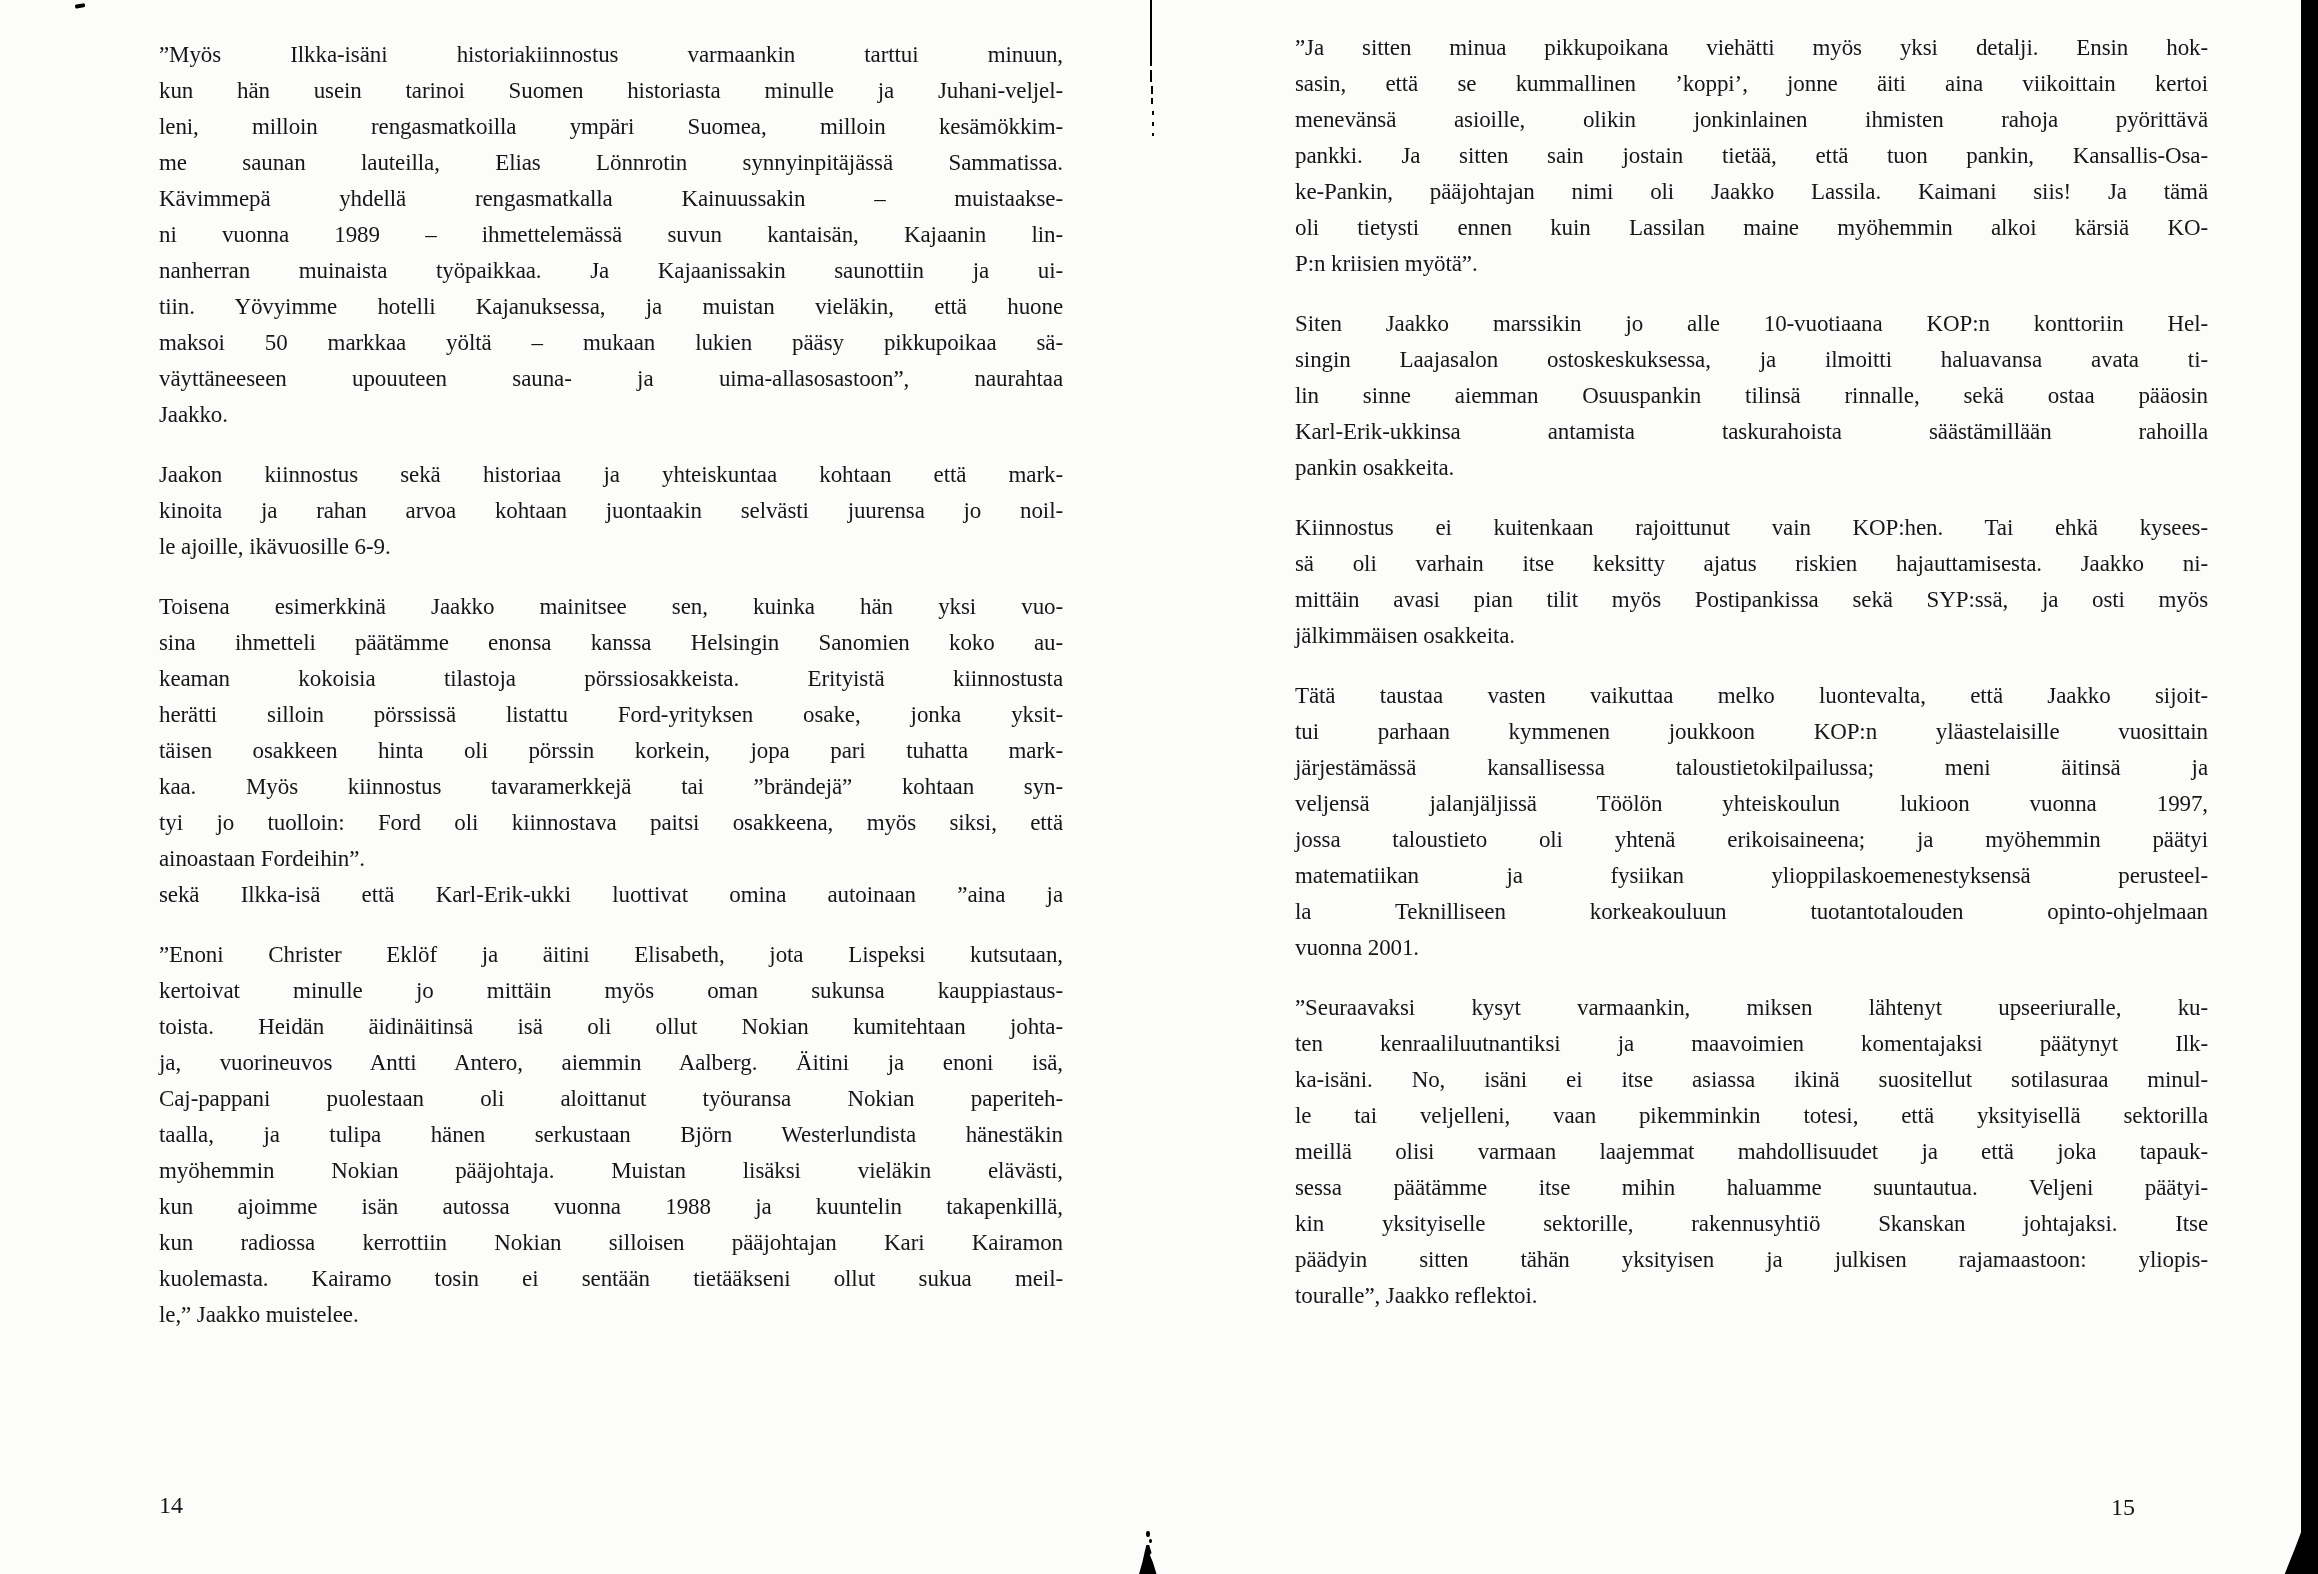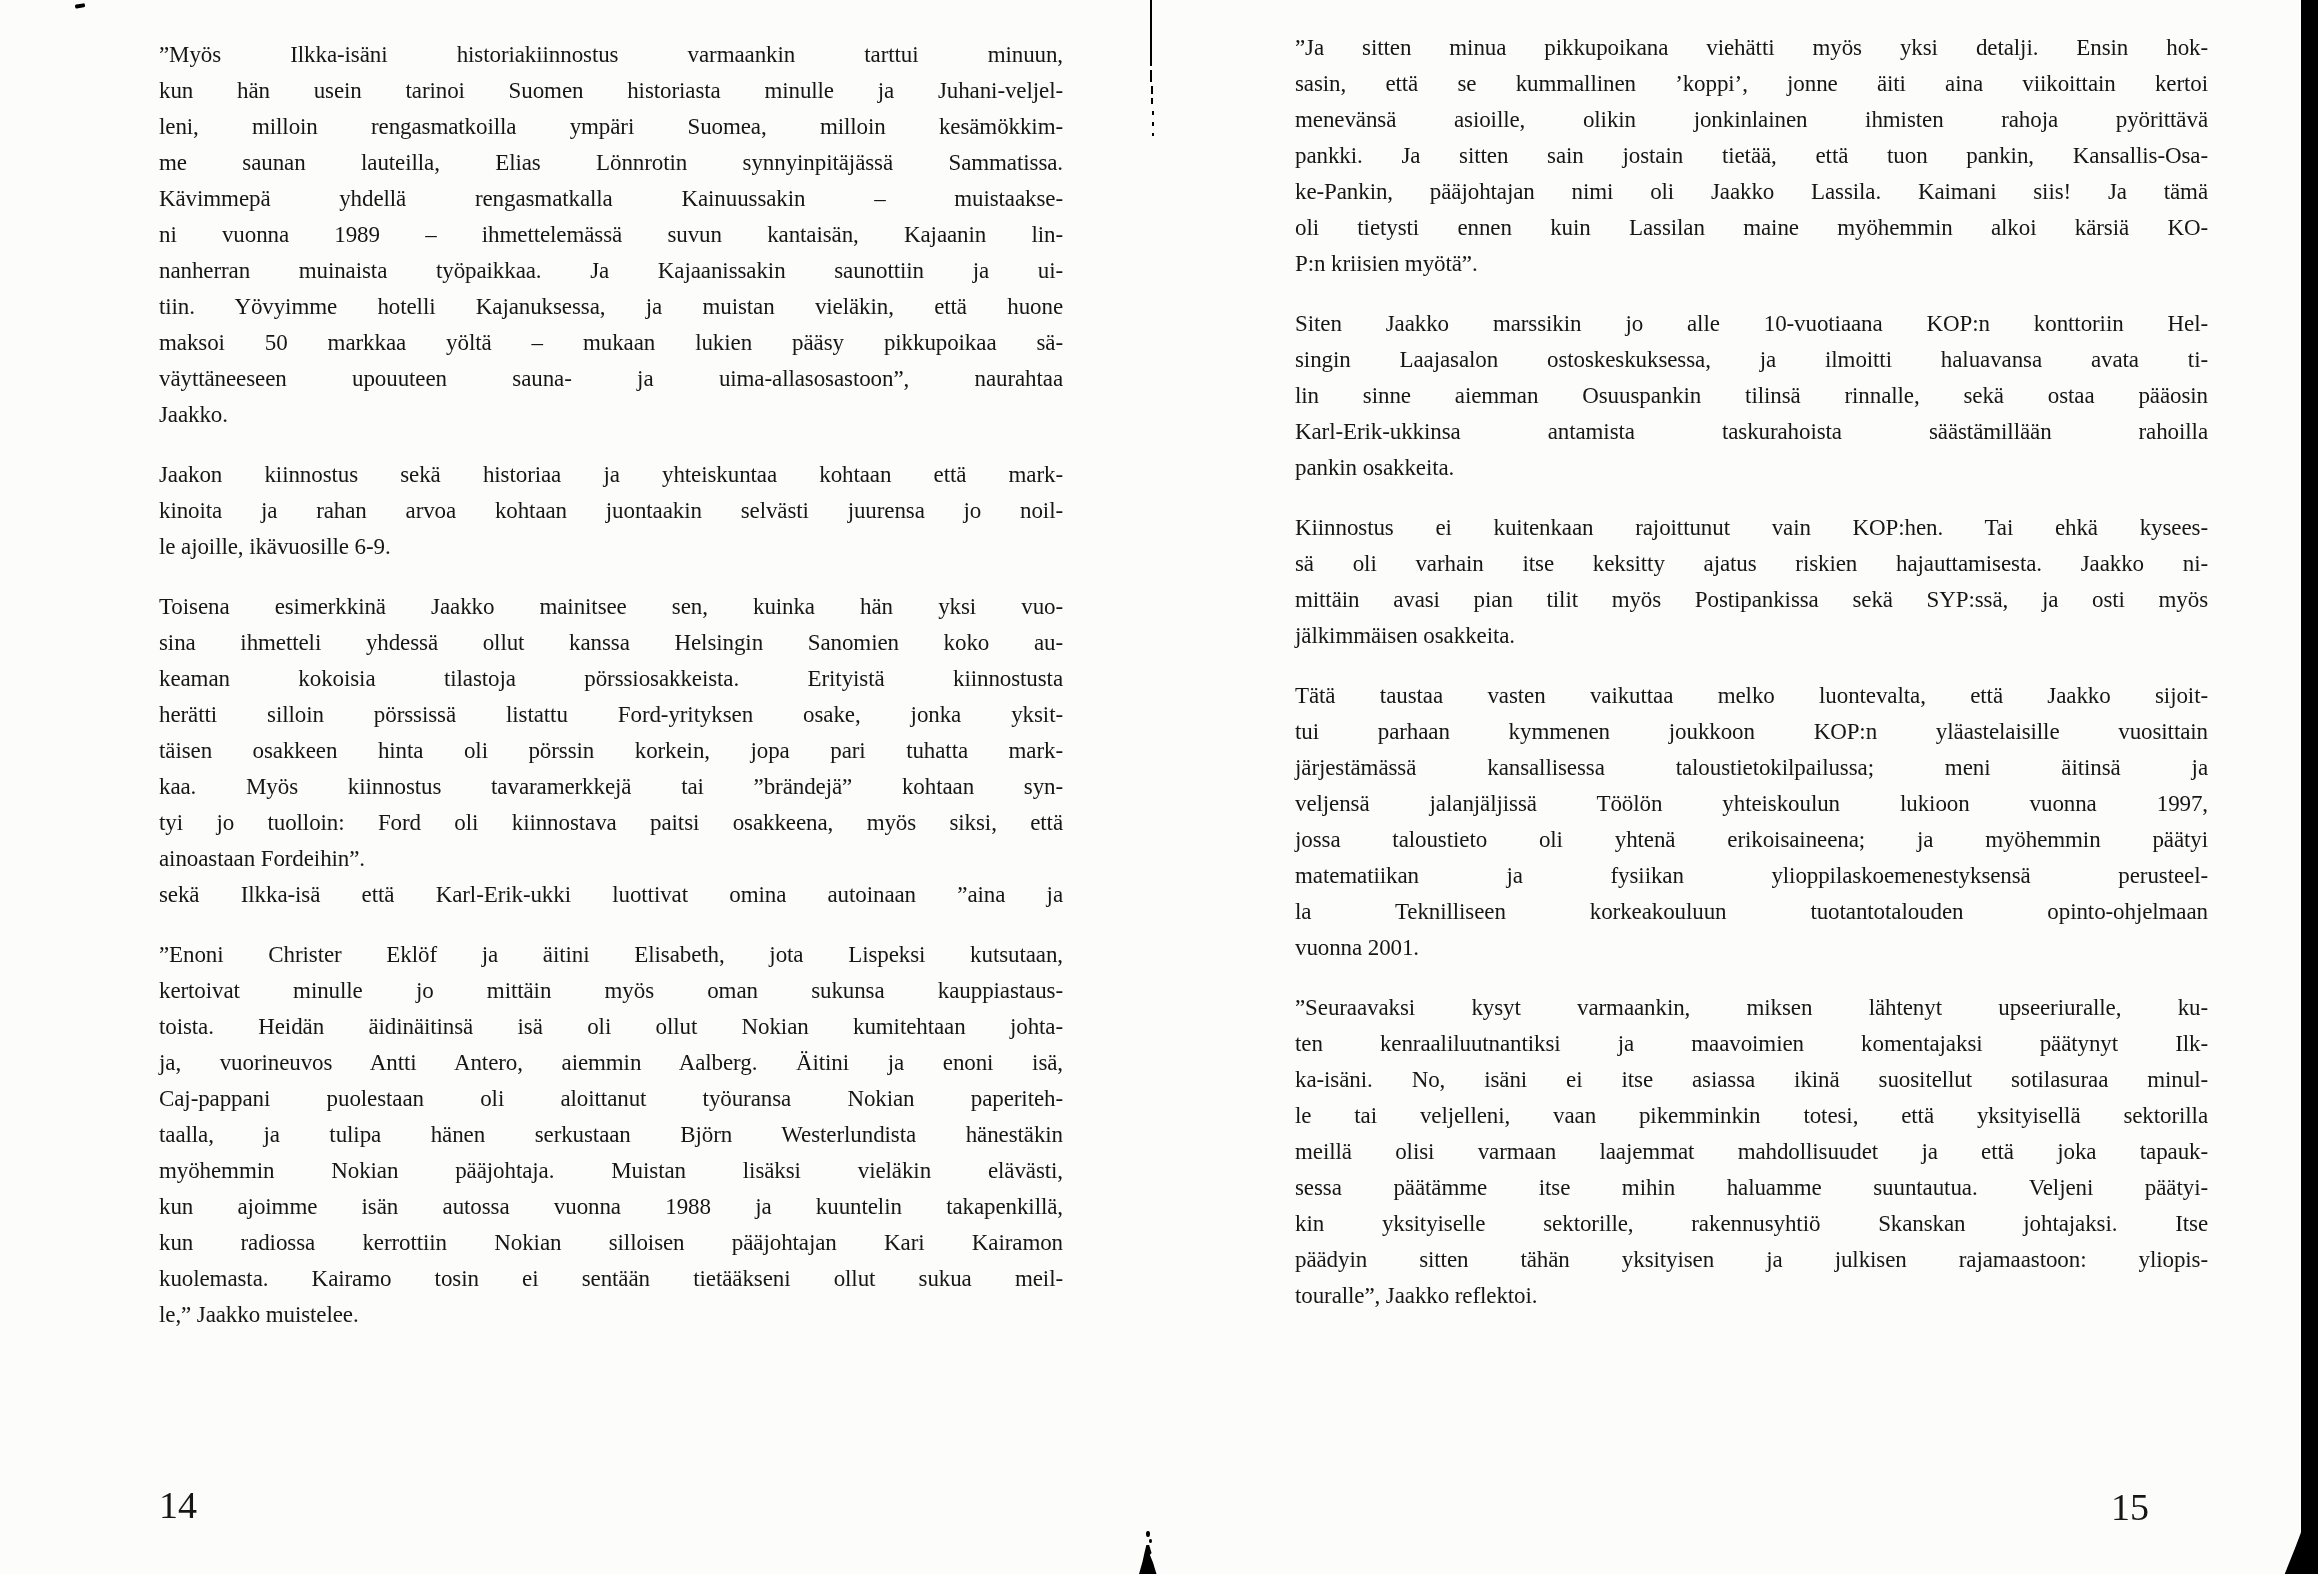--- a/index.html
+++ b/index.html
@@ -17,21 +17,21 @@
     line-height: 36px;
     letter-spacing: -0.1px;
   }
   .page-text.left  { left: 159px;  top: 37px; width: 904px; }
   .page-text.right { left: 1295px; top: 30px; width: 913px; }
   .para + .para { margin-top: 24px; }
   .line { text-align: justify; text-align-last: justify; }
   .line.last { text-align-last: left; }
   .page-number {
     position: absolute;
-    font-size: 38px;
+    font-size: 24px;
     line-height: 34px;
   }
   .page-number.left  { left: 159px;  top: 1488px; }
   .page-number.right { left: 2111px; top: 1490px; }
 
   
   .gutter-line {
     position: absolute; left: 1150px; top: 0;
     width: 2.2px; height: 66px; background: #000;
   }
@@ -81,21 +81,21 @@
       <div class="line">väyttäneeseen upouuteen sauna- ja uima-allasosastoon”, naurahtaa</div>
       <div class="line last">Jaakko.</div>
     </div>
     <div class="para">
       <div class="line">Jaakon kiinnostus sekä historiaa ja yhteiskuntaa kohtaan että mark-</div>
       <div class="line">kinoita ja rahan arvoa kohtaan juontaakin selvästi juurensa jo noil-</div>
       <div class="line last">le ajoille, ikävuosille 6-9.</div>
     </div>
     <div class="para">
       <div class="line">Toisena esimerkkinä Jaakko mainitsee sen, kuinka hän yksi vuo-</div>
-      <div class="line">sina ihmetteli yhdessä ollut kanssa Helsingin Sanomien koko au-</div>
+      <div class="line">sina ihmetteli päätämme enonsa kanssa Helsingin Sanomien koko au-</div>
       <div class="line">keaman kokoisia tilastoja pörssiosakkeista. Erityistä kiinnostusta</div>
       <div class="line">herätti silloin pörssissä listattu Ford-yrityksen osake, jonka yksit-</div>
       <div class="line">täisen osakkeen hinta oli pörssin korkein, jopa pari tuhatta mark-</div>
       <div class="line">kaa. Myös kiinnostus tavaramerkkejä tai ”brändejä” kohtaan syn-</div>
       <div class="line">tyi jo tuolloin: Ford oli kiinnostava paitsi osakkeena, myös siksi, että</div>
       <div class="line last">ainoastaan Fordeihin”.</div>
       <div class="line">sekä Ilkka-isä että Karl-Erik-ukki luottivat omina autoinaan ”aina ja</div>
     </div>
     <div class="para">
       <div class="line">”Enoni Christer Eklöf ja äitini Elisabeth, jota Lispeksi kutsutaan,</div>

